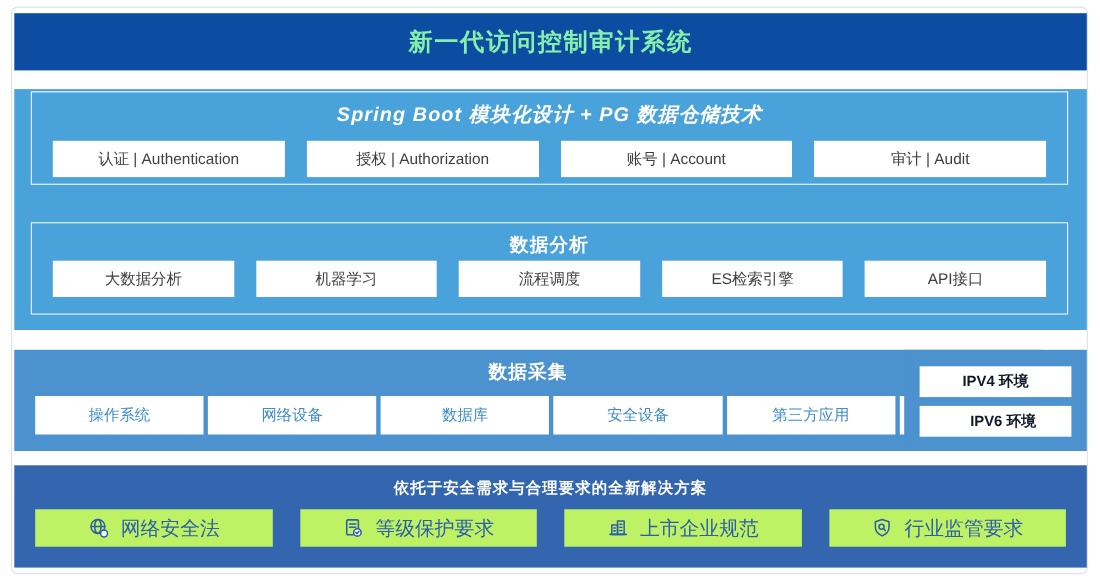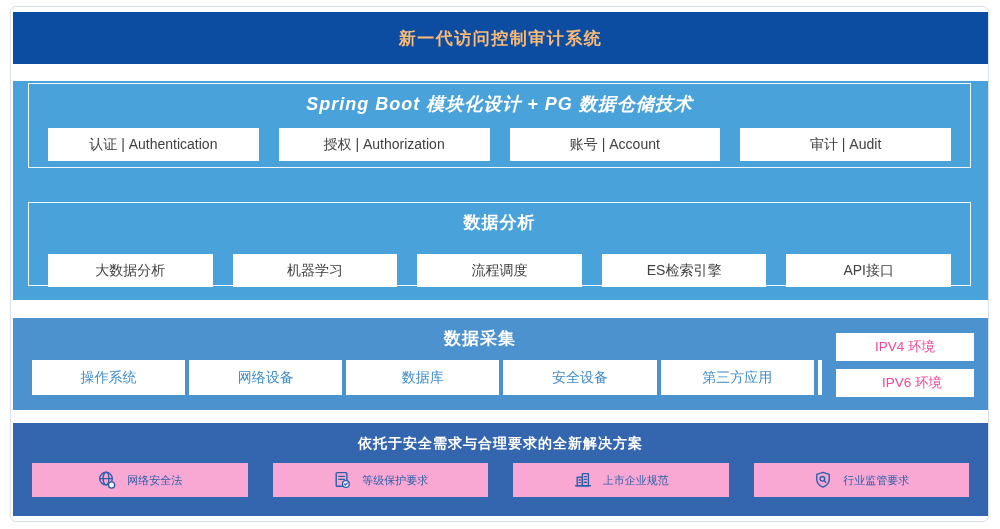--- a/index.html
+++ b/index.html
@@ -3,57 +3,57 @@
 <meta charset="utf-8">
 <style>
   html,body{margin:0;padding:0;background:#fff;}
   .page{position:relative;width:1000px;height:529px;background:#ffffff;overflow:hidden;
         font-family:"Liberation Sans","DejaVu Sans",sans-serif;}
   .card-outline{position:absolute;left:10px;top:6px;width:977px;height:514px;
         border:1px solid #dbe2ec;border-radius:6px;pointer-events:none;}
 
   
   .topbar{position:absolute;left:13px;top:12px;width:975px;height:52px;background:#0d4da1;
-        display:flex;align-items:center;justify-content:center;color:#fdba74;
-        font-size:17px;font-weight:700;letter-spacing:1.5px;}
+        display:flex;align-items:center;justify-content:center;color:#86efac;
+        font-size:22px;font-weight:700;letter-spacing:1.5px;}
 
   
   .sec2{position:absolute;left:13px;top:81px;width:975px;height:219px;background:#4aa2da;}
   .inner{position:absolute;left:15px;width:943px;border:1px solid rgba(255,255,255,0.92);
         box-sizing:border-box;}
   .innerA{top:2px;height:85px;}
   .innerB{top:121px;height:84px;}
   .inner-title{text-align:center;color:#ffffff;font-weight:700;letter-spacing:1px;}
   .innerA .inner-title{margin-top:8px;font-size:18px;font-style:italic;}
   .innerB .inner-title{margin-top:8px;font-size:17px;}
   .row{display:flex;padding:0 19px;}
   .rowA{gap:20px;margin-top:12px;}
-  .rowB{gap:20px;margin-top:20px;}
+  .rowB{gap:20px;margin-top:3px;}
   .wbox{flex:1;background:#ffffff;height:33px;display:flex;align-items:center;
         justify-content:center;font-size:14px;color:#404040;white-space:nowrap;}
 
   
   .sec3L{position:absolute;left:13px;top:318px;width:934px;height:92px;background:#4b92ce;}
   .sec3-title{margin-top:9px;text-align:center;color:#fff;font-weight:700;font-size:17px;letter-spacing:1px;}
   .rowC{gap:4px;margin-top:10px;}
   .rowC .wbox{height:35px;color:#3f8cc9;}
   .wbox.dots{flex:0.72;font-weight:700;font-size:15px;letter-spacing:2px;}
 
   .sec3R{position:absolute;left:822px;top:318px;width:166px;height:92px;background:#4b92ce;}
   .ipbox{margin:0 14px;background:#ffffff;height:28px;display:flex;align-items:center;
-        justify-content:center;font-size:13.5px;color:#ec4899;}
+        justify-content:center;font-size:13.5px;color:#0f172a;font-weight:bold;}
   .ipbox.first{margin-top:15px;}
   .ipbox.second{margin-top:8px;padding-left:14px;}
 
   
   .sec4{position:absolute;left:13px;top:423px;width:975px;height:93px;background:#3366ae;}
   .sec4-title{margin-top:12px;text-align:center;color:#fff;font-weight:700;font-size:14px;letter-spacing:1px;}
   .rowD{gap:25px;margin-top:10px;}
-  .sbox{flex:1;background:#f9a8d4;height:34px;display:flex;align-items:center;
-        justify-content:center;gap:10px;font-size:11px;color:#2c5fa8;white-space:nowrap;}
+  .sbox{flex:1;background:#bef264;height:34px;display:flex;align-items:center;
+        justify-content:center;gap:10px;font-size:18px;color:#2c5fa8;white-space:nowrap;}
   .sicon{width:20px;height:20px;flex:0 0 auto;display:block;}
   .sicon *{stroke:#2c5fa8;stroke-width:1.4;fill:none;stroke-linecap:round;stroke-linejoin:round;}
   .sicon .fillw{fill:#ffffff;}
 </style>
 </head>
 <body>
 
 <div class="page">
   <div class="card-outline"></div>
 

